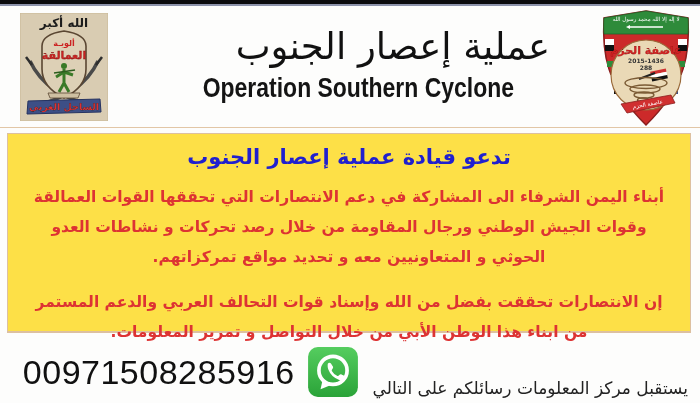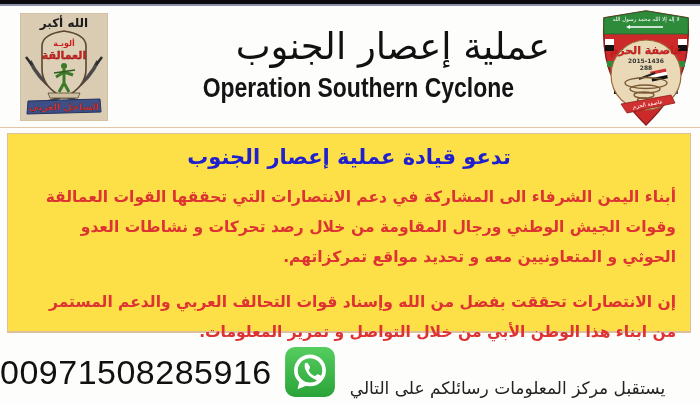--- a/index.html
+++ b/index.html
@@ -40,30 +40,30 @@
     border:1px solid #ddc0a0;border-bottom-width:2px;
     box-sizing:border-box;
   }
   .notice-heading{
     margin-top:11px;
     text-align:center;direction:rtl;
     color:#2020cf;font-weight:bold;font-size:21px;
   }
   .notice-par{
     margin:13px 14px 0 14px;
-    direction:rtl;
+    text-align:center;direction:rtl;
     color:#dd3333;font-weight:bold;font-size:15.5px;
     line-height:1.95;
   }
   .notice-par.second{margin-top:14px;}
 
   
   .footer{
     position:absolute;left:0;top:344px;width:688px;height:56px;
-    display:flex;align-items:center;justify-content:flex-start;
+    display:flex;align-items:center;justify-content:flex-end;
   }
   .phone{
     font-family:"Liberation Sans",sans-serif;
     font-size:34px;color:#111;letter-spacing:0.5px;
     margin-right:12px;
   }
   .wa-icon{width:52px;height:52px;margin-right:14px;}
   .footer-label{
     direction:rtl;font-size:17px;color:#222;
     font-family:"DejaVu Sans",sans-serif;

